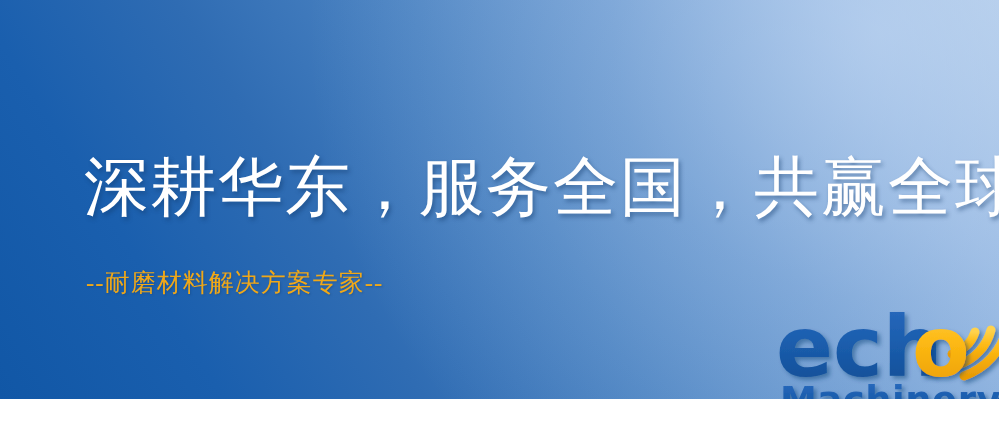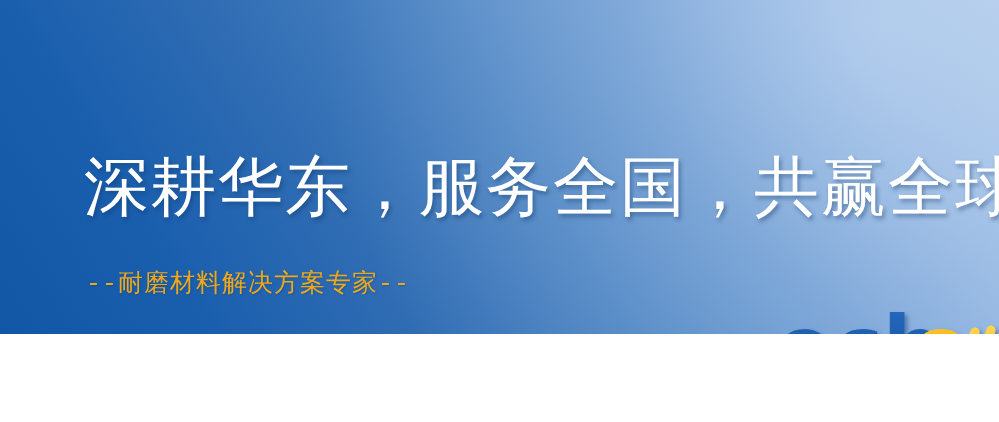--- a/index.html
+++ b/index.html
@@ -4,21 +4,21 @@
 <style>
   html, body {
     margin: 0;
     padding: 0;
     background: #ffffff;
   }
 
   #banner {
     position: relative;
     width: 999px;
-    height: 334px;
+    height: 399px;
     overflow: hidden;
     
     background:
       linear-gradient(58deg,
         #1157a6 0%,
         #1a5fae 18%,
         #2f6cb3 34%,
         #4b83c2 52%,
         #6e9cd2 70%,
         #93b6e1 86%,
@@ -48,21 +48,21 @@
     color: #ffffff;
     letter-spacing: 2px;
     white-space: nowrap;
     text-shadow: 2px 3px 4px rgba(15,55,105,0.45);
   }
 
   #subtitle {
     position: absolute;
     left: 86px;
     top: 266px;
-    font-family: Liberation Mono, monospace;
+    font-family: Liberation Serif, serif;
     font-size: 25px;
     font-weight: 400;
     color: #f0a818;
     letter-spacing: 1px;
     white-space: nowrap;
     text-shadow: 1px 1px 2px rgba(20,60,110,0.35);
   }
 
   
   #logo {

